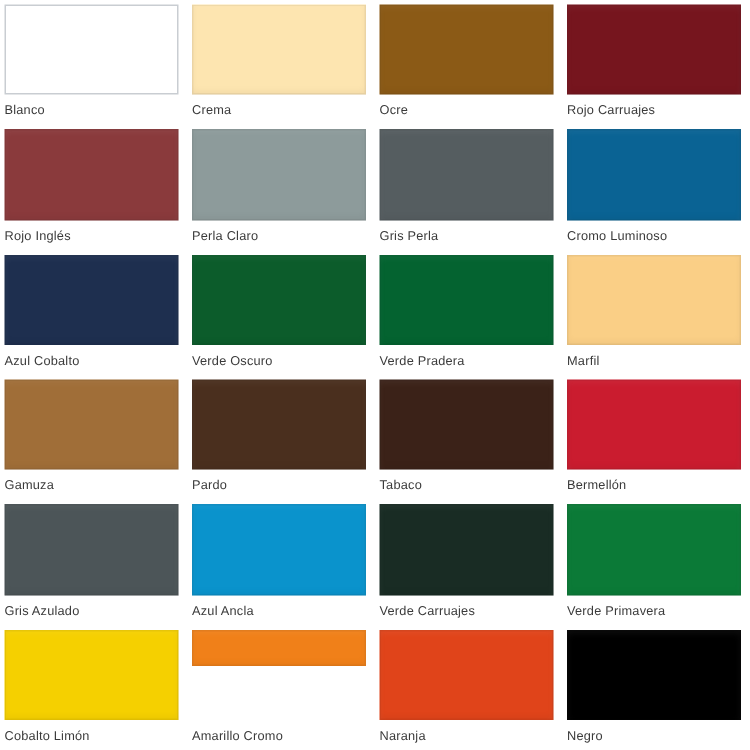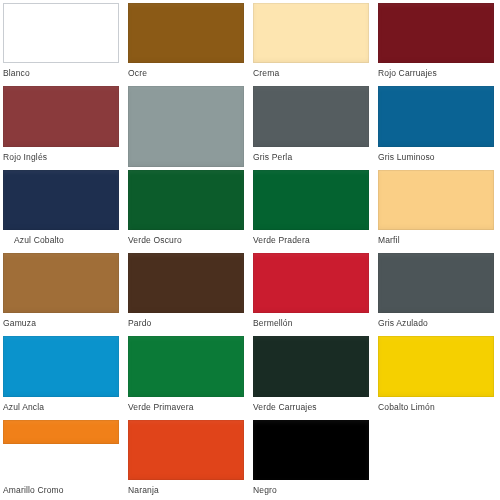--- a/index.html
+++ b/index.html
@@ -83,64 +83,65 @@
 
 <div id="swatch-chart" style="background: rgb(255, 255, 255); grid-template-columns: repeat(4, 1fr); grid-template-rows: repeat(6, 1fr);">
     <div class="swatch-cell">
       <div class="swatch-chip-wrap">
         <div class="swatch-chip outlined" style="background: rgb(255, 255, 255);"></div>
       </div>
       <div class="swatch-label" style="color: rgb(58, 58, 58);">Blanco</div>
     </div>
     <div class="swatch-cell">
       <div class="swatch-chip-wrap">
+        <div class="swatch-chip shaded" style="background: rgb(253, 229, 176);"></div>
+      </div>
+      <div class="swatch-label" style="color: rgb(58, 58, 58);">Crema</div>
+    </div>
+    <div class="swatch-cell">
+      <div class="swatch-chip-wrap">
         <div class="swatch-chip shaded" style="background: rgb(139, 90, 22);"></div>
       </div>
       <div class="swatch-label" style="color: rgb(58, 58, 58);">Ocre</div>
     </div>
     <div class="swatch-cell">
       <div class="swatch-chip-wrap">
-        <div class="swatch-chip shaded" style="background: rgb(253, 229, 176);"></div>
-      </div>
-      <div class="swatch-label" style="color: rgb(58, 58, 58);">Crema</div>
-    </div>
-    <div class="swatch-cell">
-      <div class="swatch-chip-wrap">
         <div class="swatch-chip shaded" style="background: rgb(118, 21, 30);"></div>
       </div>
       <div class="swatch-label" style="color: rgb(58, 58, 58);">Rojo Carruajes</div>
     </div>
     <div class="swatch-cell">
       <div class="swatch-chip-wrap">
         <div class="swatch-chip shaded" style="background: rgb(138, 58, 60);"></div>
       </div>
       <div class="swatch-label" style="color: rgb(58, 58, 58);">Rojo Inglés</div>
     </div>
     <div class="swatch-cell">
       <div class="swatch-chip-wrap">
         <div class="swatch-chip shaded" style="background: rgb(141, 155, 155);"></div>
       </div>
+      <div class="swatch-label" style="color: rgb(58, 58, 58);">Perla Claro</div>
     </div>
     <div class="swatch-cell">
       <div class="swatch-chip-wrap">
         <div class="swatch-chip shaded" style="background: rgb(85, 93, 96);"></div>
       </div>
       <div class="swatch-label" style="color: rgb(58, 58, 58);">Gris Perla</div>
     </div>
     <div class="swatch-cell">
       <div class="swatch-chip-wrap">
         <div class="swatch-chip shaded" style="background: rgb(10, 99, 148);"></div>
       </div>
-      <div class="swatch-label" style="color: rgb(58, 58, 58);">Gris Luminoso</div>
+      <div class="swatch-label" style="color: rgb(58, 58, 58);">Cromo Luminoso</div>
     </div>
     <div class="swatch-cell">
       <div class="swatch-chip-wrap">
         <div class="swatch-chip shaded" style="background: rgb(30, 47, 79);"></div>
       </div>
-      <div class="swatch-label" style="color: rgb(58, 58, 58); margin-left: 11px;">Azul Cobalto</div>
+      <div class="swatch-label" style="color: rgb(58, 58, 58);">Azul Cobalto</div>
     </div>
     <div class="swatch-cell">
       <div class="swatch-chip-wrap">
         <div class="swatch-chip shaded" style="background: rgb(12, 92, 43);"></div>
       </div>
       <div class="swatch-label" style="color: rgb(58, 58, 58);">Verde Oscuro</div>
     </div>
     <div class="swatch-cell">
       <div class="swatch-chip-wrap">
         <div class="swatch-chip shaded" style="background: rgb(4, 99, 48);"></div>
@@ -160,50 +161,56 @@
       <div class="swatch-label" style="color: rgb(58, 58, 58);">Gamuza</div>
     </div>
     <div class="swatch-cell">
       <div class="swatch-chip-wrap">
         <div class="swatch-chip shaded" style="background: rgb(74, 47, 30);"></div>
       </div>
       <div class="swatch-label" style="color: rgb(58, 58, 58);">Pardo</div>
     </div>
     <div class="swatch-cell">
       <div class="swatch-chip-wrap">
+        <div class="swatch-chip shaded" style="background: rgb(59, 34, 24);"></div>
+      </div>
+      <div class="swatch-label" style="color: rgb(58, 58, 58);">Tabaco</div>
+    </div>
+    <div class="swatch-cell">
+      <div class="swatch-chip-wrap">
         <div class="swatch-chip shaded" style="background: rgb(202, 28, 47);"></div>
       </div>
       <div class="swatch-label" style="color: rgb(58, 58, 58);">Bermellón</div>
     </div>
     <div class="swatch-cell">
       <div class="swatch-chip-wrap">
         <div class="swatch-chip shaded" style="background: rgb(76, 85, 88);"></div>
       </div>
       <div class="swatch-label" style="color: rgb(58, 58, 58);">Gris Azulado</div>
     </div>
     <div class="swatch-cell">
       <div class="swatch-chip-wrap">
         <div class="swatch-chip shaded" style="background: rgb(10, 147, 204);"></div>
       </div>
       <div class="swatch-label" style="color: rgb(58, 58, 58);">Azul Ancla</div>
     </div>
     <div class="swatch-cell">
       <div class="swatch-chip-wrap">
+        <div class="swatch-chip shaded" style="background: rgb(25, 44, 36);"></div>
+      </div>
+      <div class="swatch-label" style="color: rgb(58, 58, 58);">Verde Carruajes</div>
+    </div>
+    <div class="swatch-cell">
+      <div class="swatch-chip-wrap">
         <div class="swatch-chip shaded" style="background: rgb(11, 122, 55);"></div>
       </div>
       <div class="swatch-label" style="color: rgb(58, 58, 58);">Verde Primavera</div>
     </div>
     <div class="swatch-cell">
       <div class="swatch-chip-wrap">
-        <div class="swatch-chip shaded" style="background: rgb(25, 44, 36);"></div>
-      </div>
-      <div class="swatch-label" style="color: rgb(58, 58, 58);">Verde Carruajes</div>
-    </div>
-    <div class="swatch-cell">
-      <div class="swatch-chip-wrap">
         <div class="swatch-chip shaded" style="background: rgb(245, 208, 0);"></div>
       </div>
       <div class="swatch-label" style="color: rgb(58, 58, 58);">Cobalto Limón</div>
     </div>
     <div class="swatch-cell">
       <div class="swatch-chip-wrap">
         <div class="swatch-chip shaded" style="background: rgb(240, 128, 25);"></div>
       </div>
       <div class="swatch-label" style="color: rgb(58, 58, 58); margin-top: 36px;">Amarillo Cromo</div>
     </div>

